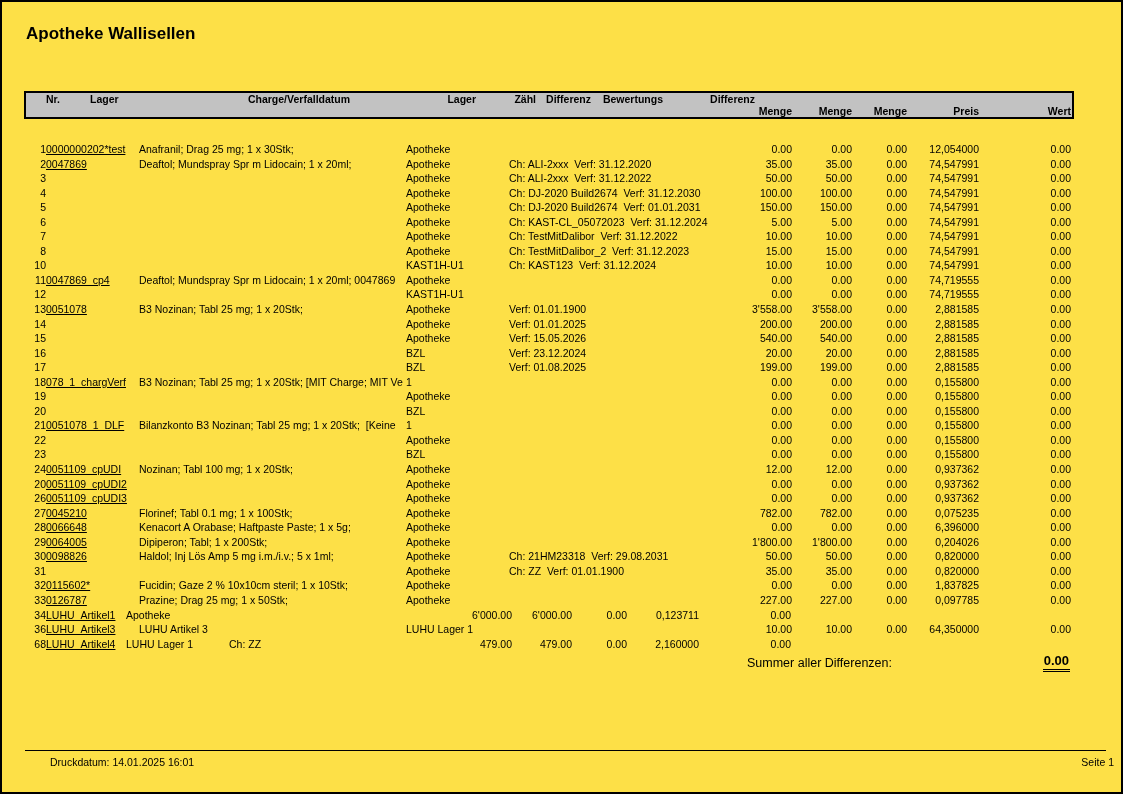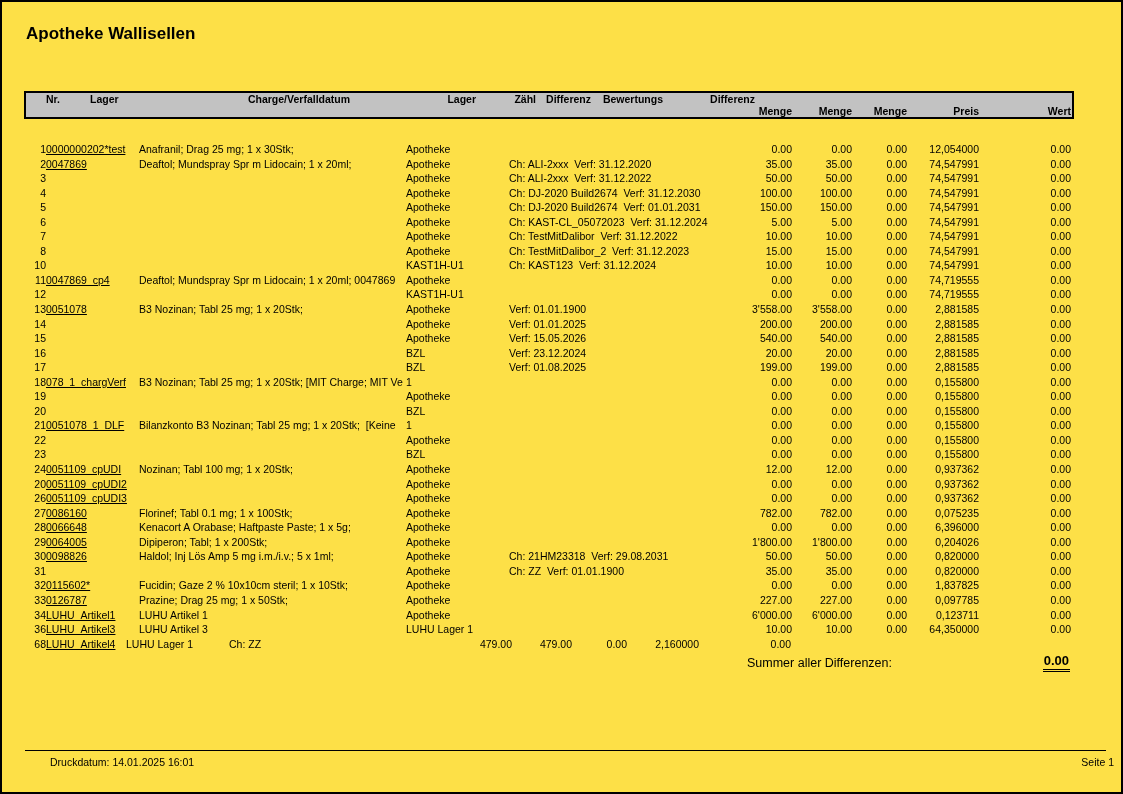--- a/index.html
+++ b/index.html
@@ -145,28 +145,28 @@
       <div class="trow"><span class="c-nr">17</span><span class="c-artnr"><span></span></span><span class="c-artikel"></span><span class="c-lager">BZL</span><span class="c-charge">Verf: 01.08.2025</span><span class="c-lm">199.00</span><span class="c-zm">199.00</span><span class="c-dm">0.00</span><span class="c-bp">2,881585</span><span class="c-dw">0.00</span></div>
       <div class="trow"><span class="c-nr">18</span><span class="c-artnr"><span>078_1_chargVerf</span></span><span class="c-artikel">B3 Nozinan; Tabl 25 mg; 1 x 20Stk; [MIT Charge; MIT Ve</span><span class="c-lager">1</span><span class="c-charge"></span><span class="c-lm">0.00</span><span class="c-zm">0.00</span><span class="c-dm">0.00</span><span class="c-bp">0,155800</span><span class="c-dw">0.00</span></div>
       <div class="trow"><span class="c-nr">19</span><span class="c-artnr"><span></span></span><span class="c-artikel"></span><span class="c-lager">Apotheke</span><span class="c-charge"></span><span class="c-lm">0.00</span><span class="c-zm">0.00</span><span class="c-dm">0.00</span><span class="c-bp">0,155800</span><span class="c-dw">0.00</span></div>
       <div class="trow"><span class="c-nr">20</span><span class="c-artnr"><span></span></span><span class="c-artikel"></span><span class="c-lager">BZL</span><span class="c-charge"></span><span class="c-lm">0.00</span><span class="c-zm">0.00</span><span class="c-dm">0.00</span><span class="c-bp">0,155800</span><span class="c-dw">0.00</span></div>
       <div class="trow"><span class="c-nr">21</span><span class="c-artnr"><span>0051078_1_DLF</span></span><span class="c-artikel">Bilanzkonto B3 Nozinan; Tabl 25 mg; 1 x 20Stk;  [Keine</span><span class="c-lager">1</span><span class="c-charge"></span><span class="c-lm">0.00</span><span class="c-zm">0.00</span><span class="c-dm">0.00</span><span class="c-bp">0,155800</span><span class="c-dw">0.00</span></div>
       <div class="trow"><span class="c-nr">22</span><span class="c-artnr"><span></span></span><span class="c-artikel"></span><span class="c-lager">Apotheke</span><span class="c-charge"></span><span class="c-lm">0.00</span><span class="c-zm">0.00</span><span class="c-dm">0.00</span><span class="c-bp">0,155800</span><span class="c-dw">0.00</span></div>
       <div class="trow"><span class="c-nr">23</span><span class="c-artnr"><span></span></span><span class="c-artikel"></span><span class="c-lager">BZL</span><span class="c-charge"></span><span class="c-lm">0.00</span><span class="c-zm">0.00</span><span class="c-dm">0.00</span><span class="c-bp">0,155800</span><span class="c-dw">0.00</span></div>
       <div class="trow"><span class="c-nr">24</span><span class="c-artnr"><span>0051109_cpUDI</span></span><span class="c-artikel">Nozinan; Tabl 100 mg; 1 x 20Stk;</span><span class="c-lager">Apotheke</span><span class="c-charge"></span><span class="c-lm">12.00</span><span class="c-zm">12.00</span><span class="c-dm">0.00</span><span class="c-bp">0,937362</span><span class="c-dw">0.00</span></div>
       <div class="trow"><span class="c-nr">20</span><span class="c-artnr"><span>0051109_cpUDI2</span></span><span class="c-artikel"></span><span class="c-lager">Apotheke</span><span class="c-charge"></span><span class="c-lm">0.00</span><span class="c-zm">0.00</span><span class="c-dm">0.00</span><span class="c-bp">0,937362</span><span class="c-dw">0.00</span></div>
       <div class="trow"><span class="c-nr">26</span><span class="c-artnr"><span>0051109_cpUDI3</span></span><span class="c-artikel"></span><span class="c-lager">Apotheke</span><span class="c-charge"></span><span class="c-lm">0.00</span><span class="c-zm">0.00</span><span class="c-dm">0.00</span><span class="c-bp">0,937362</span><span class="c-dw">0.00</span></div>
-      <div class="trow"><span class="c-nr">27</span><span class="c-artnr"><span>0086160</span></span><span class="c-artikel">Florinef; Tabl 0.1 mg; 1 x 100Stk;</span><span class="c-lager">Apotheke</span><span class="c-charge"></span><span class="c-lm">782.00</span><span class="c-zm">782.00</span><span class="c-dm">0.00</span><span class="c-bp">0,075235</span><span class="c-dw">0.00</span></div>
+      <div class="trow"><span class="c-nr">27</span><span class="c-artnr"><span>0045210</span></span><span class="c-artikel">Florinef; Tabl 0.1 mg; 1 x 100Stk;</span><span class="c-lager">Apotheke</span><span class="c-charge"></span><span class="c-lm">782.00</span><span class="c-zm">782.00</span><span class="c-dm">0.00</span><span class="c-bp">0,075235</span><span class="c-dw">0.00</span></div>
       <div class="trow"><span class="c-nr">28</span><span class="c-artnr"><span>0066648</span></span><span class="c-artikel">Kenacort A Orabase; Haftpaste Paste; 1 x 5g;</span><span class="c-lager">Apotheke</span><span class="c-charge"></span><span class="c-lm">0.00</span><span class="c-zm">0.00</span><span class="c-dm">0.00</span><span class="c-bp">6,396000</span><span class="c-dw">0.00</span></div>
       <div class="trow"><span class="c-nr">29</span><span class="c-artnr"><span>0064005</span></span><span class="c-artikel">Dipiperon; Tabl; 1 x 200Stk;</span><span class="c-lager">Apotheke</span><span class="c-charge"></span><span class="c-lm">1'800.00</span><span class="c-zm">1'800.00</span><span class="c-dm">0.00</span><span class="c-bp">0,204026</span><span class="c-dw">0.00</span></div>
       <div class="trow"><span class="c-nr">30</span><span class="c-artnr"><span>0098826</span></span><span class="c-artikel">Haldol; Inj Lös Amp 5 mg i.m./i.v.; 5 x 1ml;</span><span class="c-lager">Apotheke</span><span class="c-charge">Ch: 21HM23318  Verf: 29.08.2031</span><span class="c-lm">50.00</span><span class="c-zm">50.00</span><span class="c-dm">0.00</span><span class="c-bp">0,820000</span><span class="c-dw">0.00</span></div>
       <div class="trow"><span class="c-nr">31</span><span class="c-artnr"><span></span></span><span class="c-artikel"></span><span class="c-lager">Apotheke</span><span class="c-charge">Ch: ZZ  Verf: 01.01.1900</span><span class="c-lm">35.00</span><span class="c-zm">35.00</span><span class="c-dm">0.00</span><span class="c-bp">0,820000</span><span class="c-dw">0.00</span></div>
       <div class="trow"><span class="c-nr">32</span><span class="c-artnr"><span>0115602*</span></span><span class="c-artikel">Fucidin; Gaze 2 % 10x10cm steril; 1 x 10Stk;</span><span class="c-lager">Apotheke</span><span class="c-charge"></span><span class="c-lm">0.00</span><span class="c-zm">0.00</span><span class="c-dm">0.00</span><span class="c-bp">1,837825</span><span class="c-dw">0.00</span></div>
       <div class="trow"><span class="c-nr">33</span><span class="c-artnr"><span>0126787</span></span><span class="c-artikel">Prazine; Drag 25 mg; 1 x 50Stk;</span><span class="c-lager">Apotheke</span><span class="c-charge"></span><span class="c-lm">227.00</span><span class="c-zm">227.00</span><span class="c-dm">0.00</span><span class="c-bp">0,097785</span><span class="c-dw">0.00</span></div>
-      <div class="trow"><span class="c-nr">34</span><span class="c-artnr"><span>LUHU_Artikel1</span></span><span class="c-artikel">LUHU Artikel 1</span><span class="c-lager">Apotheke</span><span class="c-charge"></span><span class="c-lm">6'000.00</span><span class="c-zm">6'000.00</span><span class="c-dm">0.00</span><span class="c-bp">0,123711</span><span class="c-dw">0.00</span></div>
+      <div class="trow"><span class="c-nr">34</span><span class="c-artnr"><span>LUHU_Artikel1</span></span><span class="c-lager">Apotheke</span><span class="c-charge"></span><span class="c-lm">6'000.00</span><span class="c-zm">6'000.00</span><span class="c-dm">0.00</span><span class="c-bp">0,123711</span><span class="c-dw">0.00</span></div>
       <div class="trow"><span class="c-nr">36</span><span class="c-artnr"><span>LUHU_Artikel3</span></span><span class="c-artikel">LUHU Artikel 3</span><span class="c-lager">LUHU Lager 1</span><span class="c-charge"></span><span class="c-lm">10.00</span><span class="c-zm">10.00</span><span class="c-dm">0.00</span><span class="c-bp">64,350000</span><span class="c-dw">0.00</span></div>
       <div class="trow"><span class="c-nr">68</span><span class="c-artnr"><span>LUHU_Artikel4</span></span><span class="c-lager">LUHU Lager 1</span><span class="c-charge">Ch: ZZ</span><span class="c-lm">479.00</span><span class="c-zm">479.00</span><span class="c-dm">0.00</span><span class="c-bp">2,160000</span><span class="c-dw">0.00</span></div>
     </div>
 
   <div class="summary-label">Summer aller Differenzen:</div>
   <div class="summary-value">
     <span class="uline">0.00</span>
   </div>
 
   <div class="footer-line"></div>

